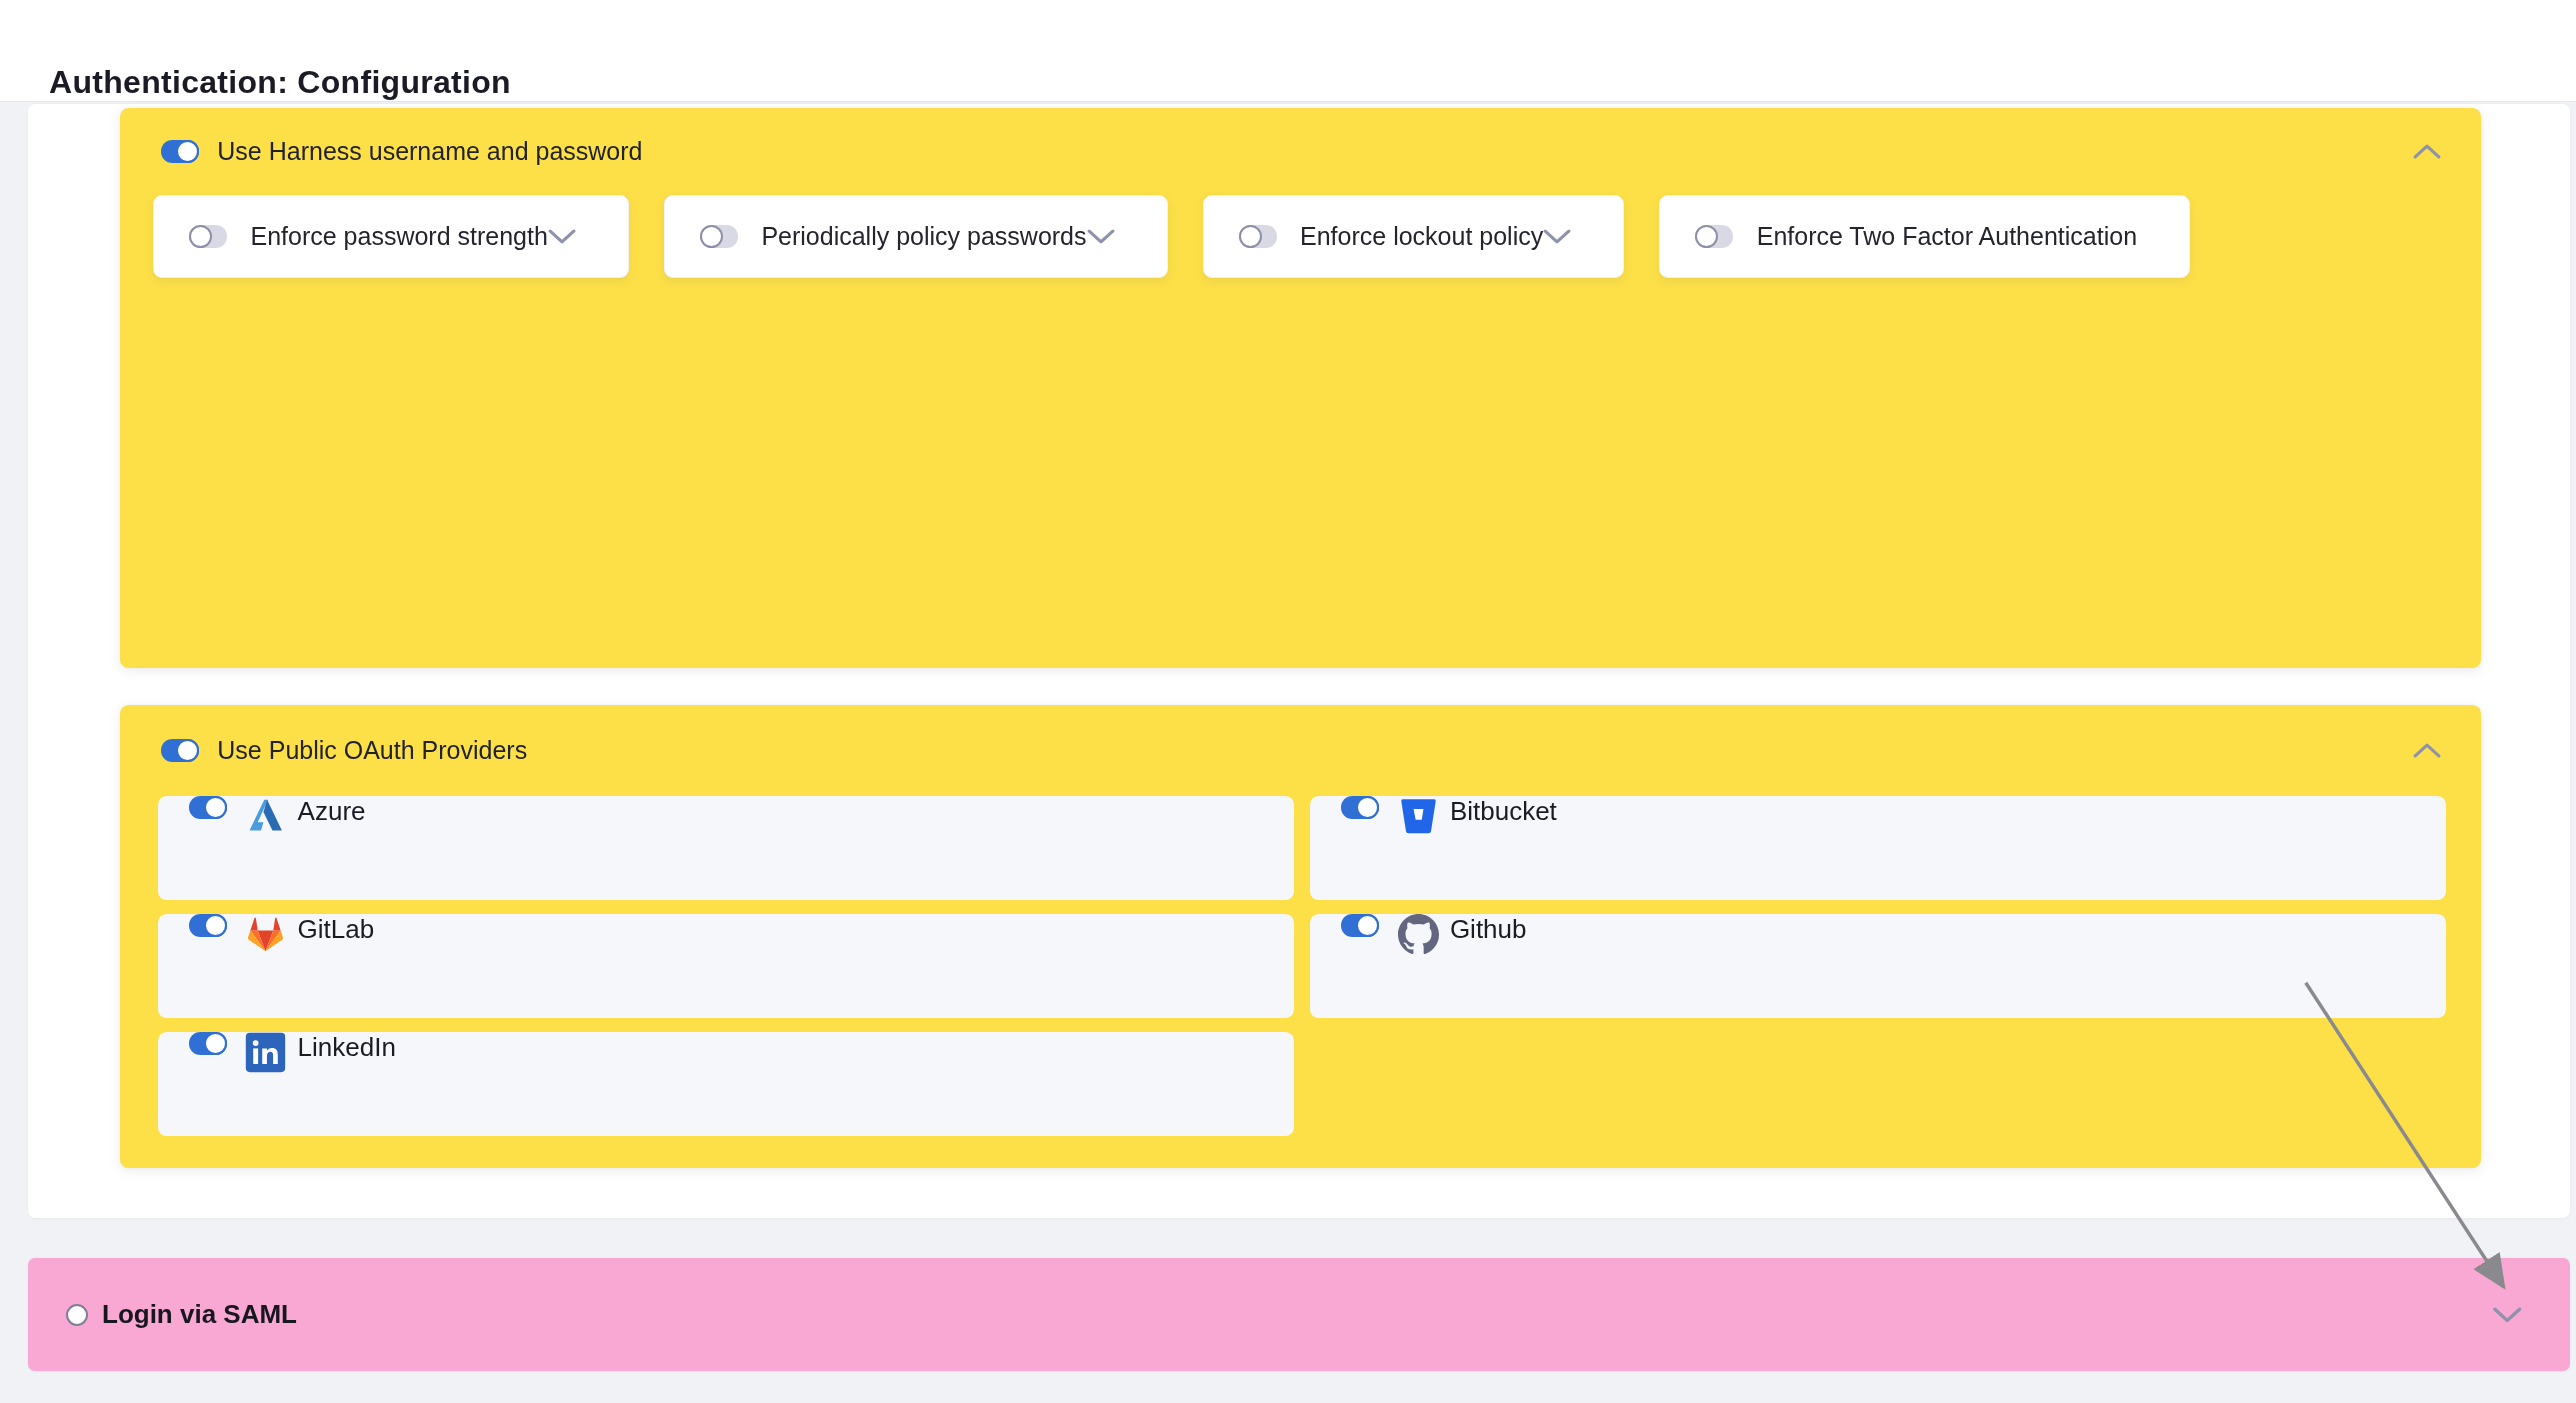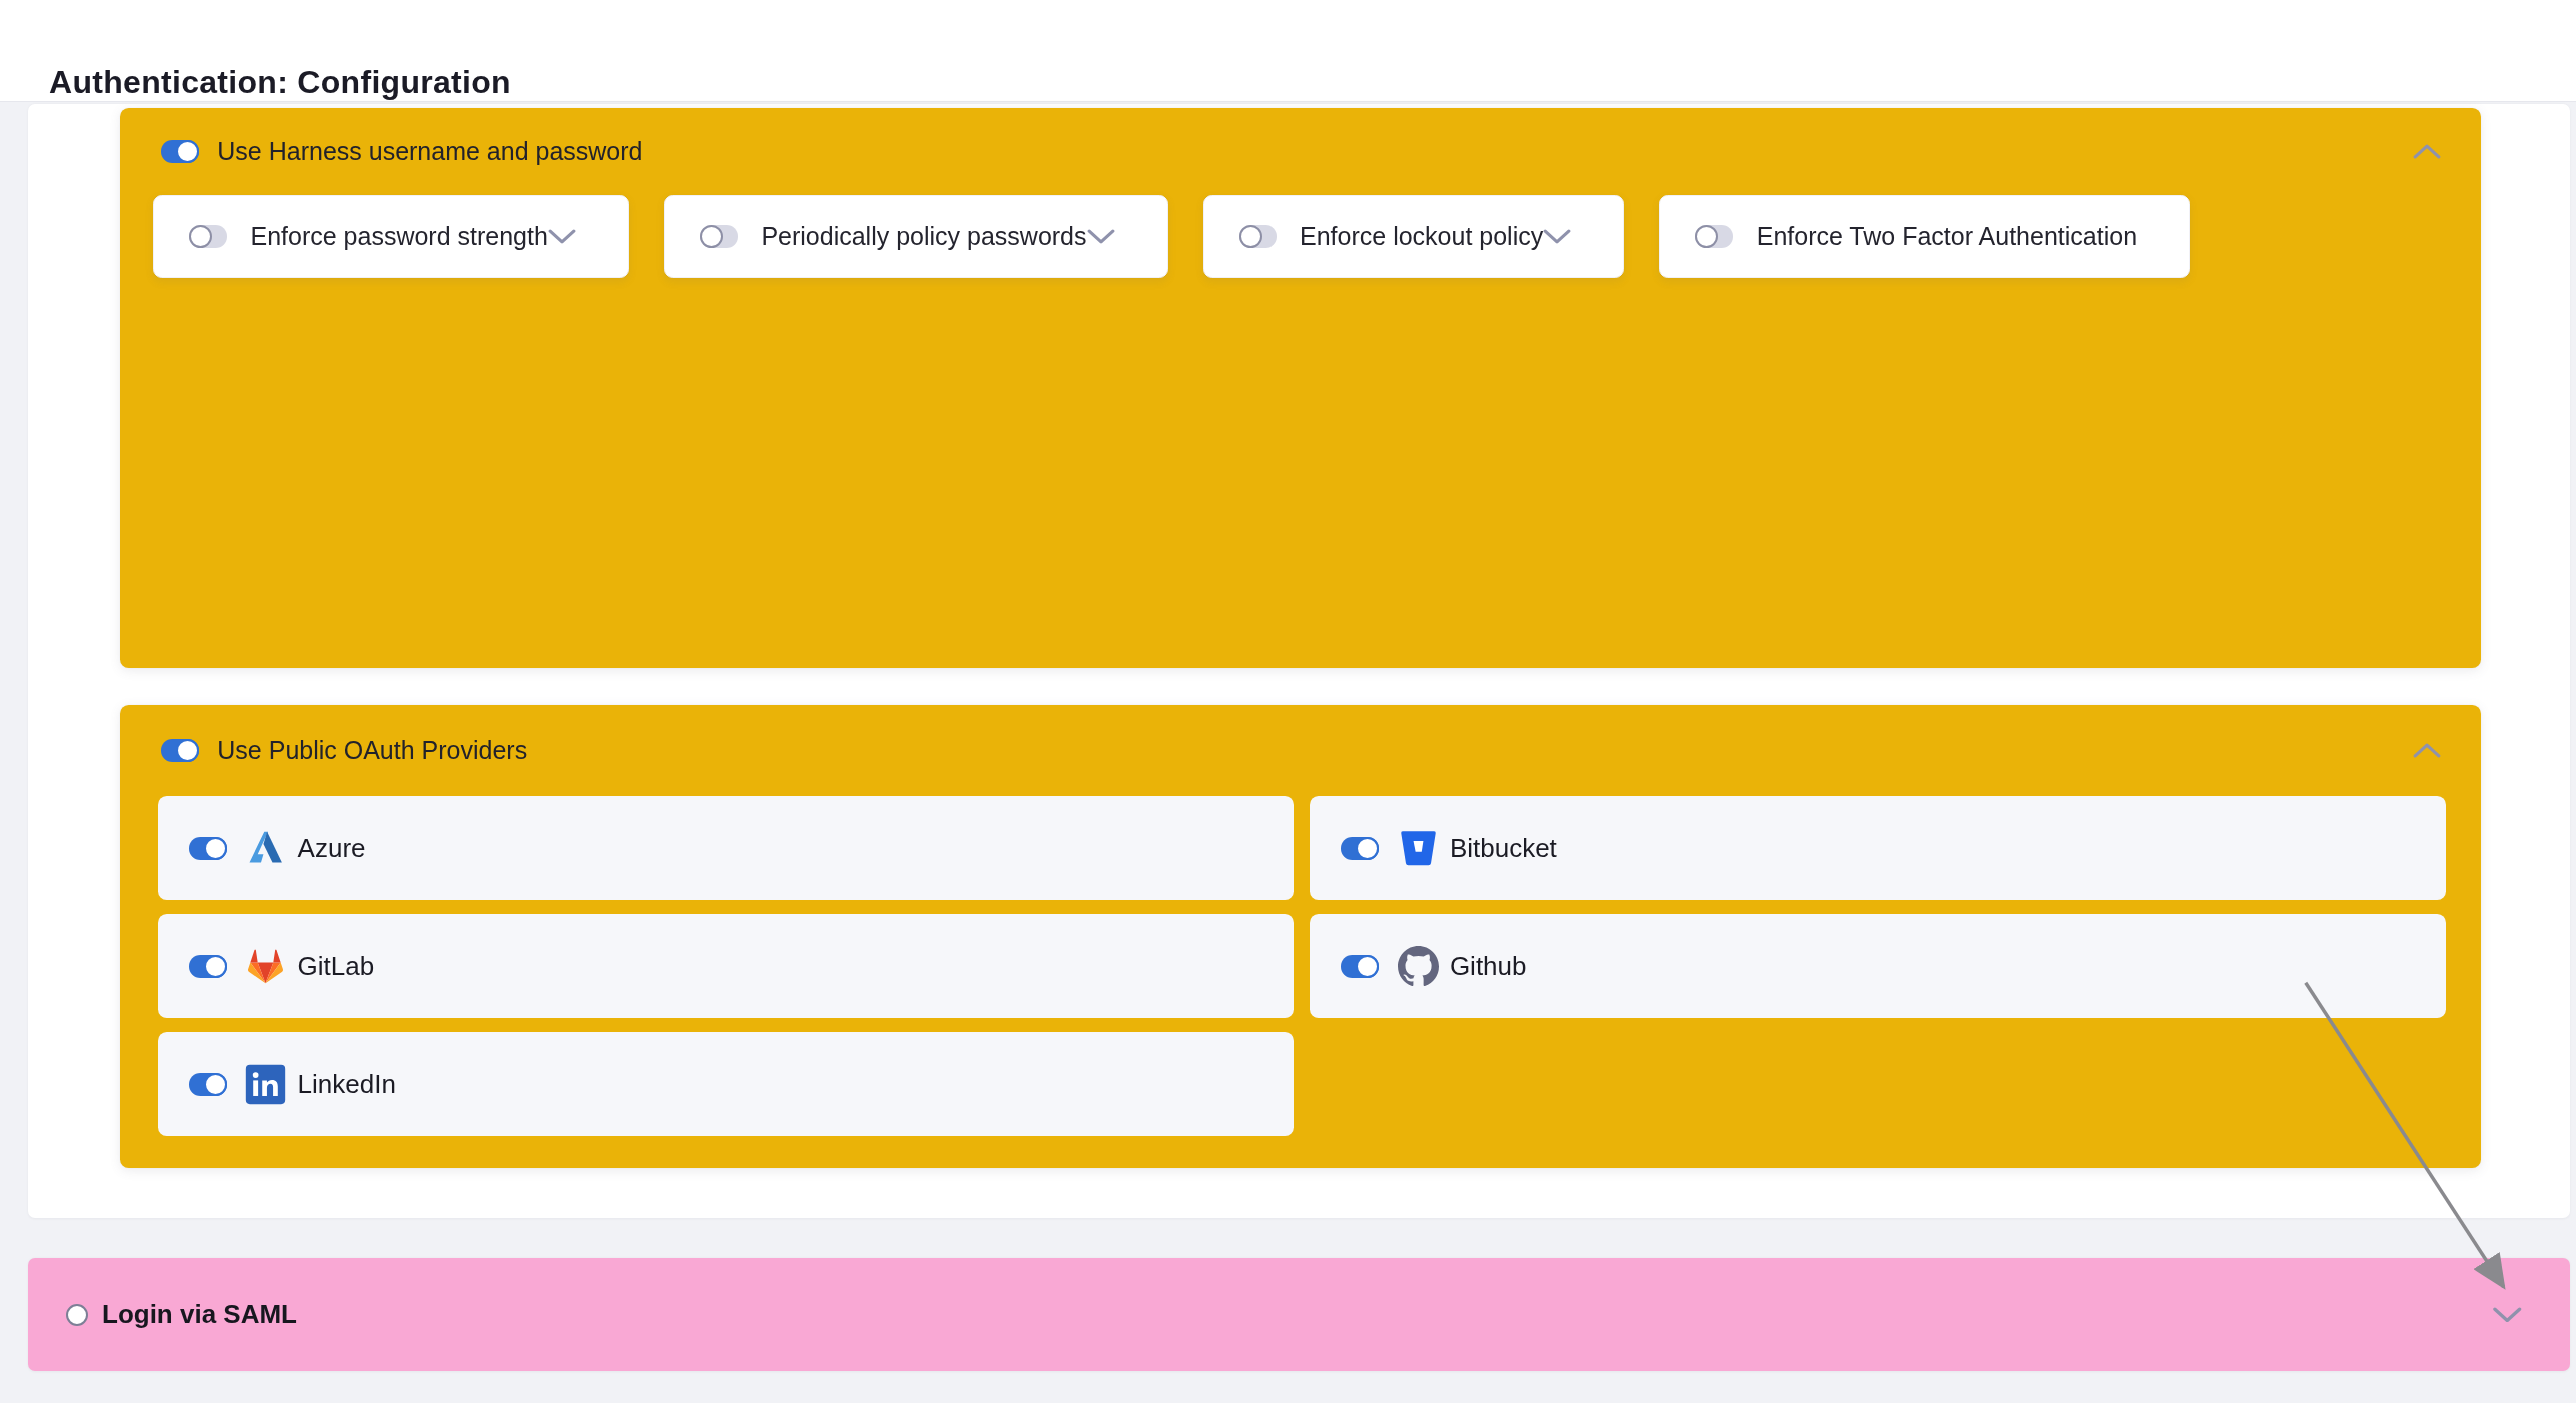--- a/index.html
+++ b/index.html
@@ -20,21 +20,21 @@
     margin-left: 49px; font-size: 32px; font-weight: 700;
     color: #1b1b26; letter-spacing: 0.3px;
   }
   .content-panel {
     position: absolute; left: 28px; top: 104px; width: 2542px; height: 1114px;
     background: #ffffff; border-radius: 7px;
     box-shadow: 0 0.9px 2.6px rgba(40,41,61,0.05);
   }
   .section-card {
     position: absolute; left: 92px; width: 2361px;
-    background: #eab308; border-radius: 8.7px;
+    background: #fde047; border-radius: 8.7px;
     box-shadow: 0 2.6px 10.5px rgba(96,97,112,0.12), 0 0 1.7px rgba(40,41,61,0.06);
   }
   .card-password { top: 3.5px;  height: 560px; }
   .card-oauth    { top: 601px; height: 463px; }
   .section-head {
     height: 87px; display: flex; align-items: center;
     padding: 0 40px 0 41px;
   }
   .card-oauth .section-head { height: 91px; }
   .section-label { font-size: 25px; font-weight: 500; color: #22222b; margin-left: 18.3px; }
@@ -67,21 +67,21 @@
   .subcard .sub-label { font-size: 25px; font-weight: 400; color: #24242e; margin-left: 23.5px; }
 
   
   .tiles {
     padding: 0 35px 0 38px;
     display: grid; grid-template-columns: 1fr 1fr;
     column-gap: 16.6px; row-gap: 14px;
   }
   .tile {
     height: 104px; background: #f6f7fa; border-radius: 8.7px;
-    display: flex; align-items: center; padding: 0 26px 0 31px;
+    display: flex; align-items: flex-start; padding: 0 26px 0 31px;
   }
   .tile .p-icon { width: 41px; height: 41px; margin-left: 18.3px; flex: 0 0 auto; }
   .tile .p-icon svg { width: 100%; height: 100%; display: block; }
   .tile .p-label { font-size: 26px; font-weight: 400; color: #1b1b24; margin-left: 11.3px; }
 
   
   .saml-card {
     position: absolute; left: 28px; top: 1258px; width: 2542px; height: 113px;
     background: #f9a8d4; border-radius: 7px;
     box-shadow: 0 0.9px 2.6px rgba(40,41,61,0.05);

